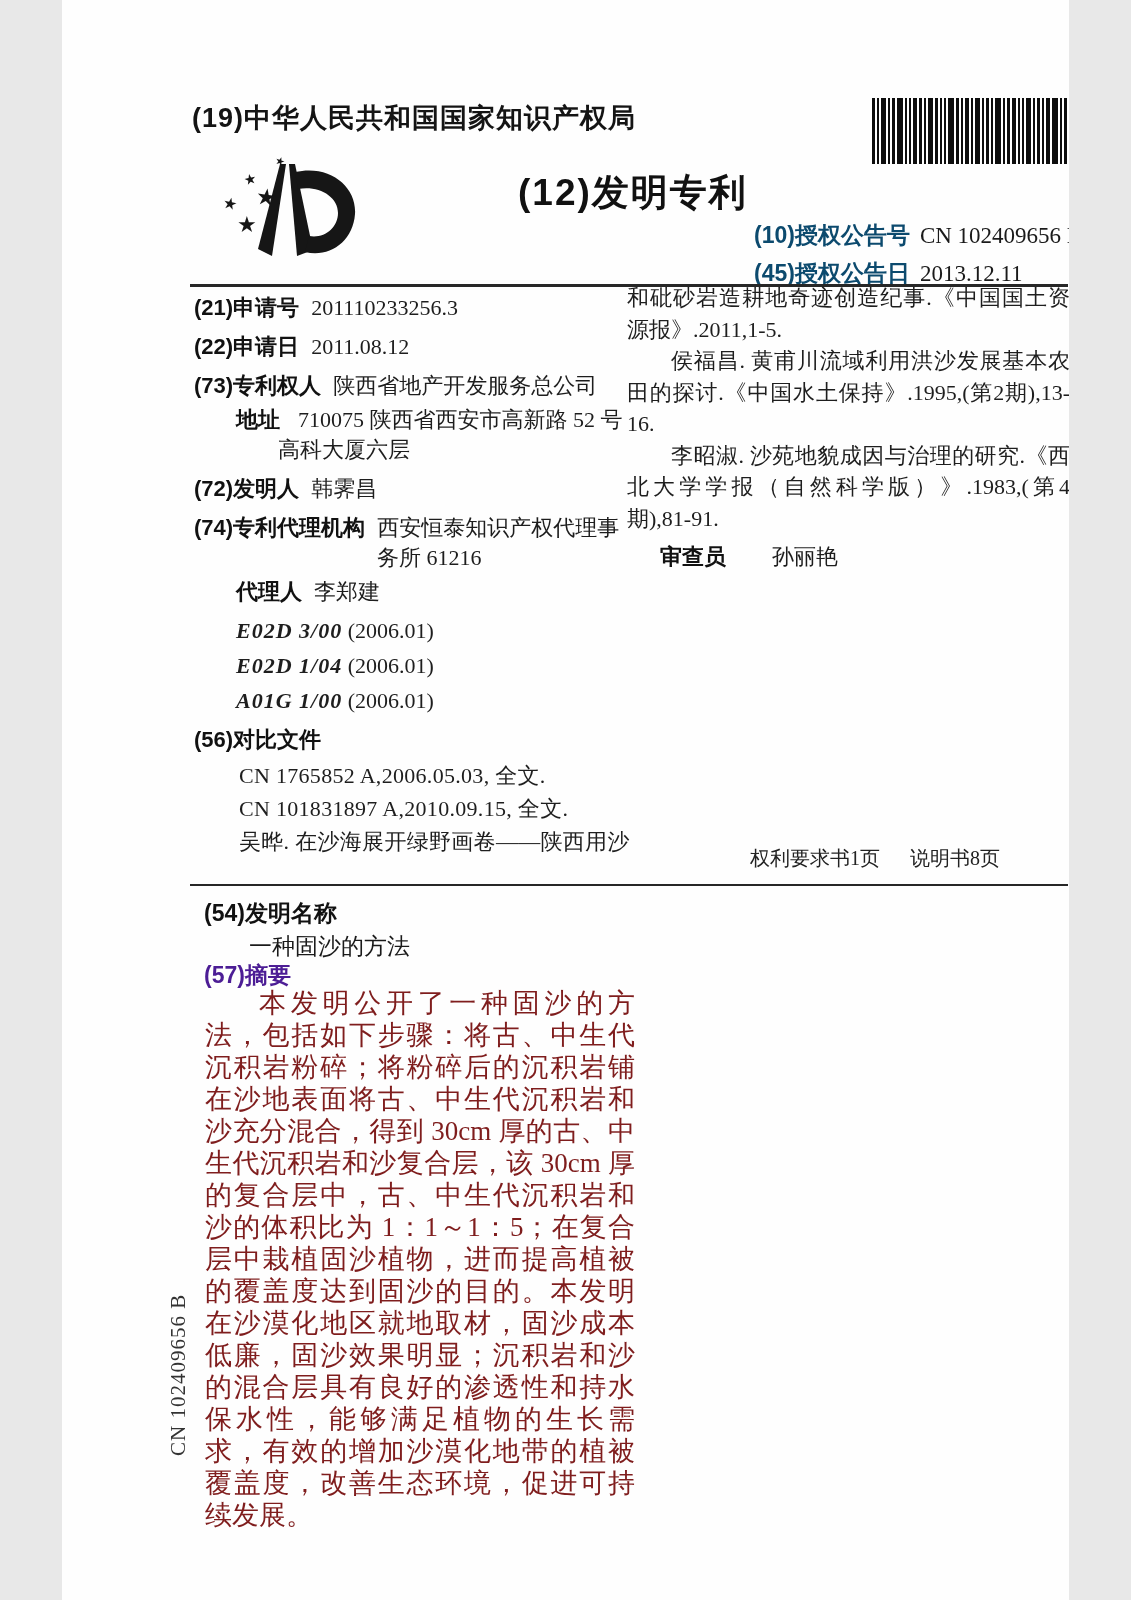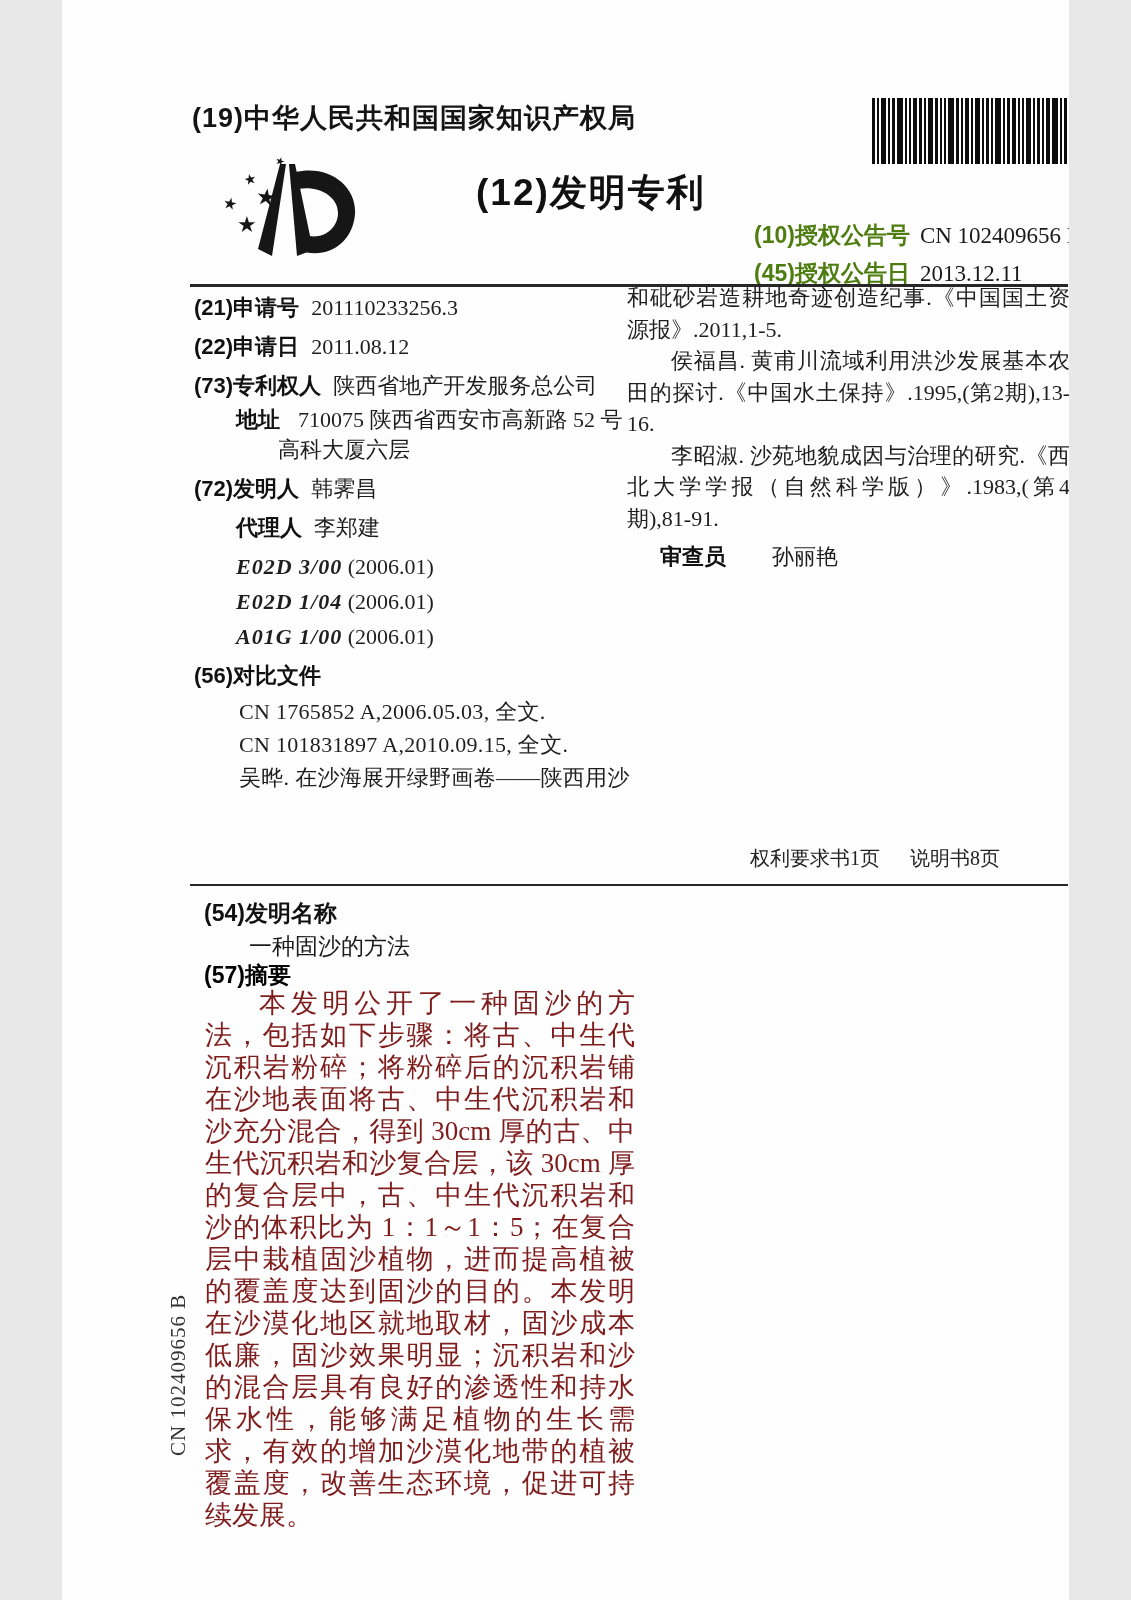--- a/index.html
+++ b/index.html
@@ -13,30 +13,30 @@
     overflow:hidden;
   }
 
   
   .office-line{
     position:absolute;left:130px;top:100px;
     font-family:"Liberation Sans", sans-serif;
     font-weight:600;font-size:27px;letter-spacing:1px;color:#141414;
   }
   .doc-type{
-    position:absolute;left:414px;top:168px;
+    position:absolute;left:456px;top:168px;
     font-family:"Liberation Sans", sans-serif;
     font-weight:bold;font-size:37px;letter-spacing:2px;color:#111;
   }
   .logo{position:absolute;left:156px;top:156px;width:145px;height:115px;}
   .logo .star{position:absolute;color:#161616;line-height:1;}
   .barcode{position:absolute;left:810px;top:98px;width:226px;height:66px;}
   .pub-block{position:absolute;left:692px;top:220px;width:330px;}
   .pub-row{margin-bottom:7px;white-space:nowrap;}
-  .pub-label{font-family:"Liberation Sans", sans-serif;font-weight:bold;font-size:23px;color:#4d7c0f;}
+  .pub-label{font-family:"Liberation Sans", sans-serif;font-weight:bold;font-size:23px;color:#0c4a6e;}
   .pub-value{font-size:23px;margin-left:10px;color:#1a1a1a;}
   .hr1{position:absolute;left:128px;top:284px;width:878px;height:3px;background:#272727;}
   .hr2{position:absolute;left:128px;top:884px;width:878px;height:2px;background:#272727;}
 
   
   .col-left{
     position:absolute;left:132px;top:293px;width:438px;
     font-size:22px;line-height:30px;color:#1e1e1e;
   }
   .col-left .item{margin-bottom:9px;}
@@ -64,21 +64,21 @@
     position:absolute;left:688px;top:845px;
     font-size:20px;color:#222;
   }
   .pages-note span{margin-right:30px;}
 
   
   .sec54-label{position:absolute;left:142px;top:898px;
     font-family:"Liberation Sans", sans-serif;font-weight:bold;font-size:23px;color:#111;}
   .invention-title{position:absolute;left:187px;top:931px;font-size:23px;color:#1a1a1a;}
   .sec57-label{position:absolute;left:142px;top:960px;
-    font-family:"Liberation Sans", sans-serif;font-weight:bold;font-size:23px;color:#000000;}
+    font-family:"Liberation Sans", sans-serif;font-weight:bold;font-size:23px;color:#4c1d95;}
   .abstract{
     position:absolute;left:143px;top:987px;width:430px;
     font-size:27px;line-height:32px;color:#7f1d1d;
     text-align:justify;text-indent:2em;
   }
 
   
   .side-id{
     position:absolute;left:104px;top:1456px;
     transform:rotate(-90deg);transform-origin:0 0;
@@ -180,20 +180,23 @@
     </div>
     <div class="item" style="margin-bottom:4px;">
       <span class="lbl">(73)专利权人</span><span class="val">陕西省地产开发服务总公司</span>
     </div>
     <div class="addr item">
       <span class="lbl">地址</span><span class="val">710075 陕西省西安市高新路 52 号高科大厦六层</span>
     </div>
     <div class="item">
       <span class="lbl">(72)发明人</span><span class="val">韩霁昌</span>
     </div>
+    <div class="item hang-agency" style="margin-bottom:4px;">
+      <span class="lbl">(74)专利代理机构</span><span class="val">西安恒泰知识产权代理事务所 61216</span>
+    </div>
     <div class="item sub42">
       <span class="lbl">代理人</span><span class="val">李郑建</span>
     </div>
     <div class="intcl-row">
       <span class="intcl-code">E02D 3/00</span> <span class="intcl-ver">(2006.01)</span>
     </div>
     <div class="intcl-row">
       <span class="intcl-code">E02D 1/04</span> <span class="intcl-ver">(2006.01)</span>
     </div>
     <div class="intcl-row" style="margin-bottom:9px;">

